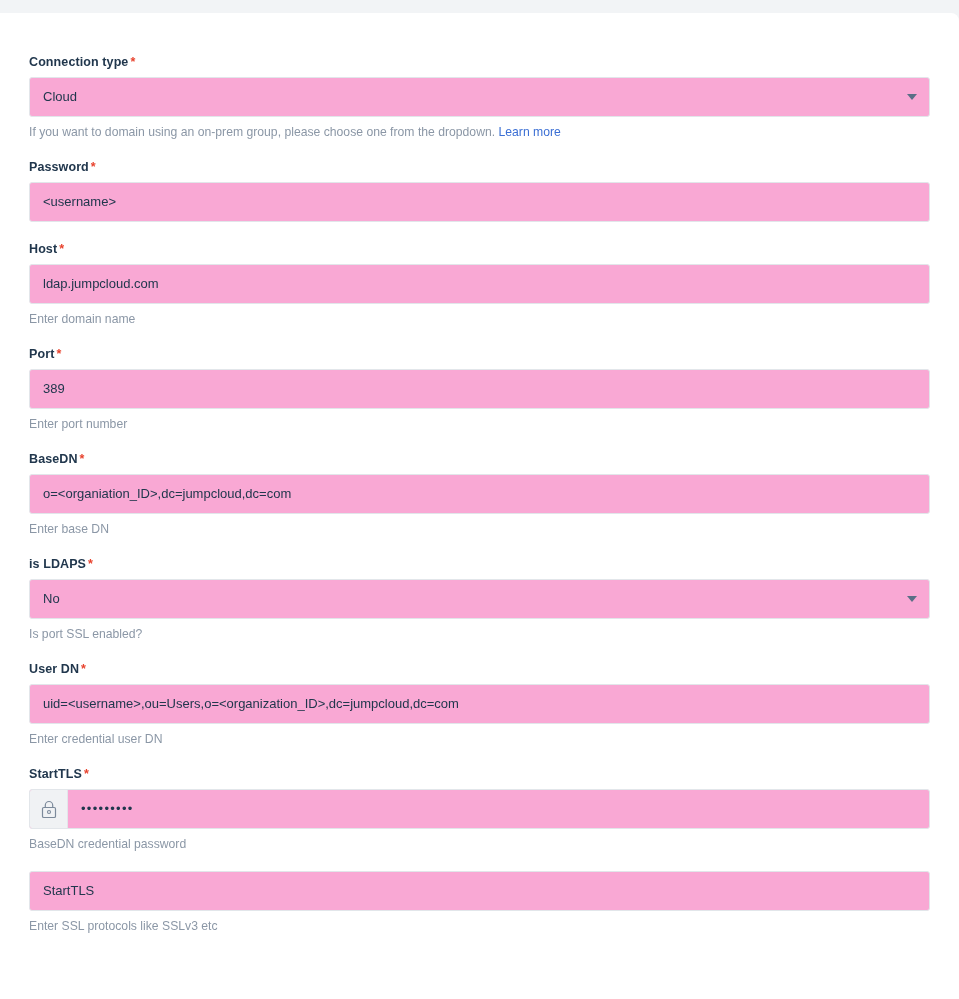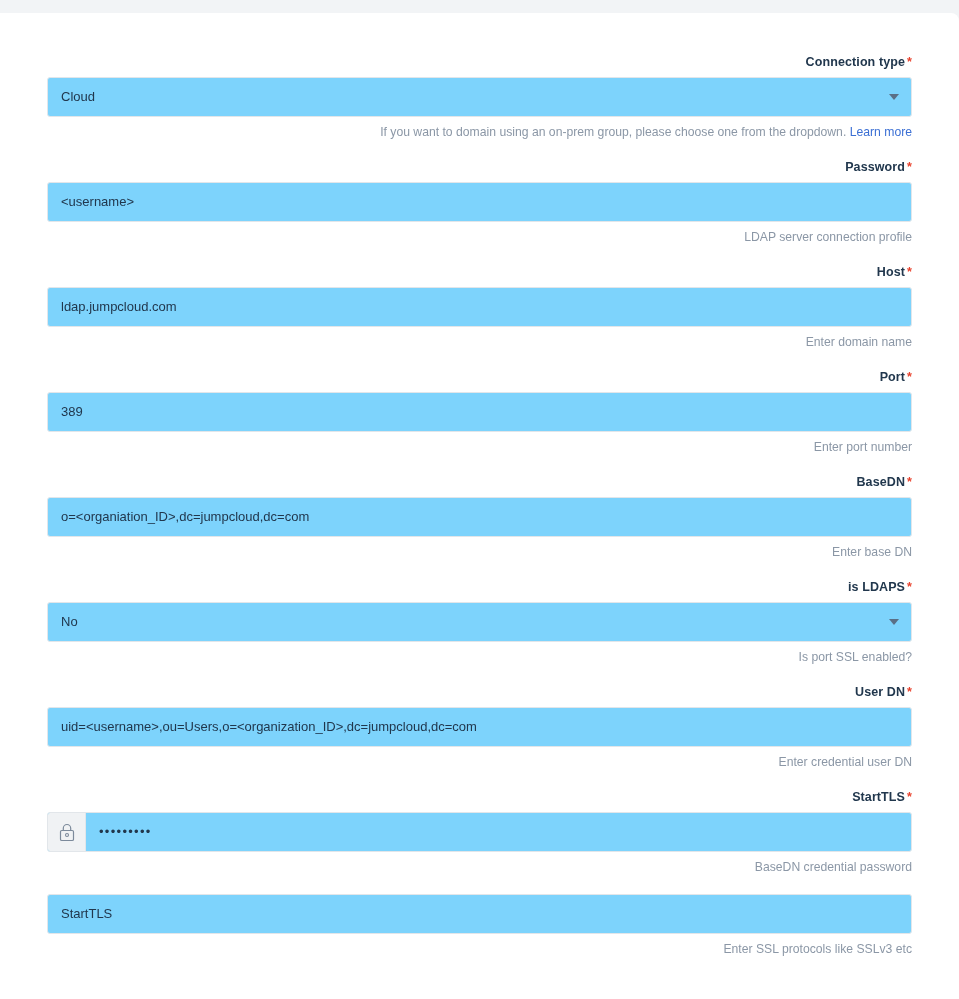--- a/index.html
+++ b/index.html
@@ -19,23 +19,22 @@
   .top-strip {
     height: 13px;
     background: #f2f4f6;
     width: 100%;
   }
 
   .panel {
     background: #ffffff;
     border-top-right-radius: 8px;
     min-height: 986px;
-    padding: 0 47px;
+    padding: 0 29px;
     position: relative;
-    text-align: right;
   }
 
   .form {
     padding-top: 41px;
   }
 
   .field {
     margin-bottom: 19px;
   }
 
@@ -56,21 +55,21 @@
     vertical-align: top;
     line-height: 16px;
   }
 
   .control {
     position: relative;
     display: flex;
     align-items: stretch;
     border: 1px solid #e2e6ea;
     border-radius: 3px;
-    background: #7dd3fc;
+    background: #f9a8d4;
     height: 40px;
     overflow: hidden;
   }
 
   .control .value {
     flex: 1;
     display: flex;
     align-items: center;
     padding: 0 13px;
     font-size: 13px;
@@ -142,21 +141,20 @@
             <span class="tri"></span>
           </span>
         </div>
         <div class="helper"><span>If you want to domain using an on-prem group, please choose one from the dropdown. </span><span class="link">Learn more</span></div>
       </div>
       <div class="field">
         <label class="field-label"><span>Password</span><span class="req">*</span></label>
         <div class="control">
           <span class="value">&lt;username&gt;</span>
         </div>
-        <div class="helper"><span>LDAP server connection profile</span></div>
       </div>
       <div class="field">
         <label class="field-label"><span>Host</span><span class="req">*</span></label>
         <div class="control">
           <span class="value">ldap.jumpcloud.com</span>
         </div>
         <div class="helper"><span>Enter domain name</span></div>
       </div>
       <div class="field">
         <label class="field-label"><span>Port</span><span class="req">*</span></label>

